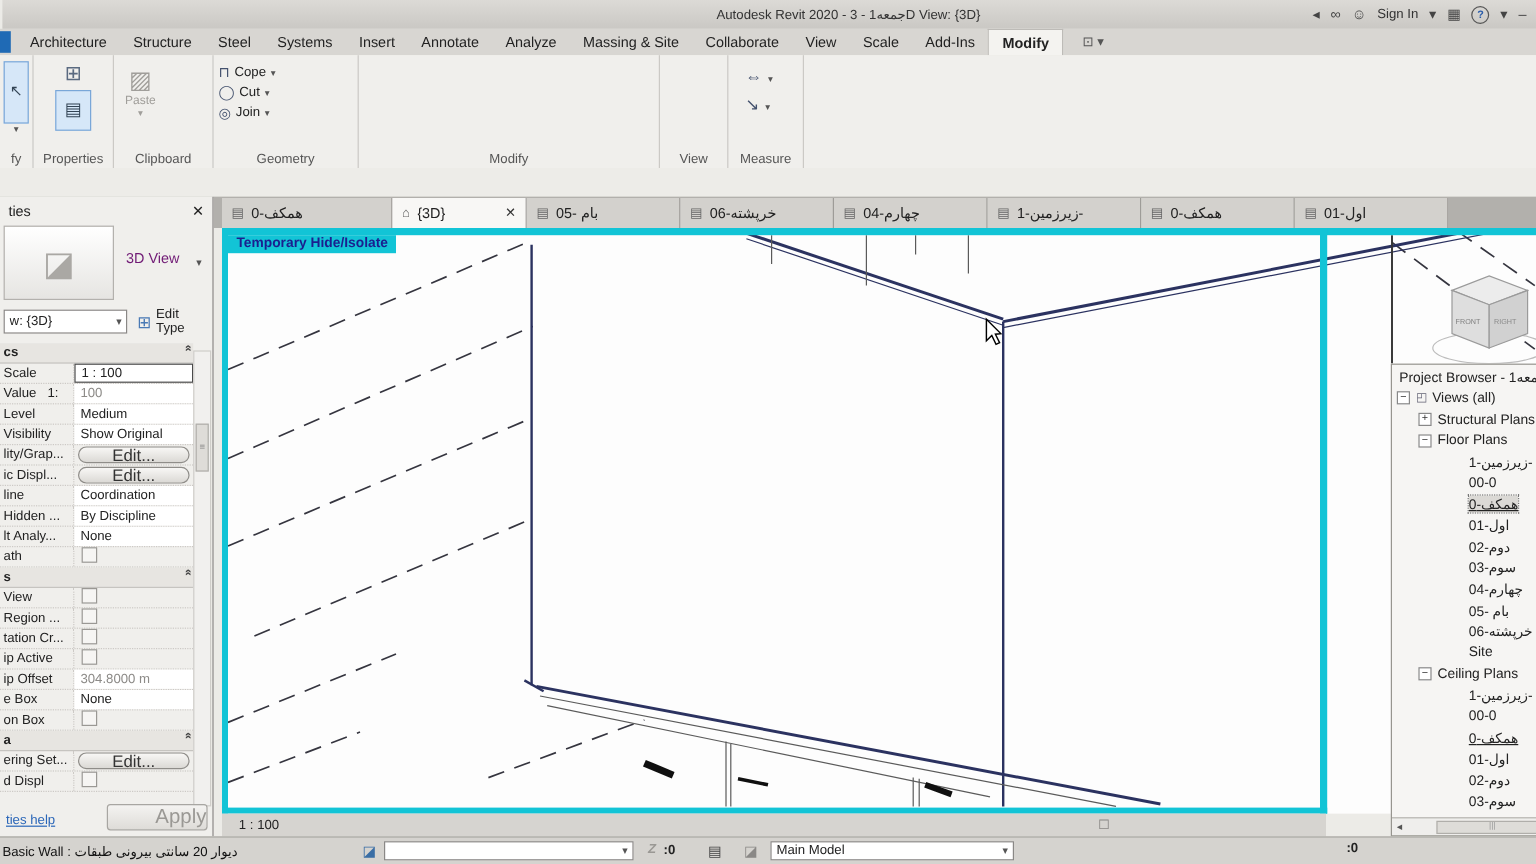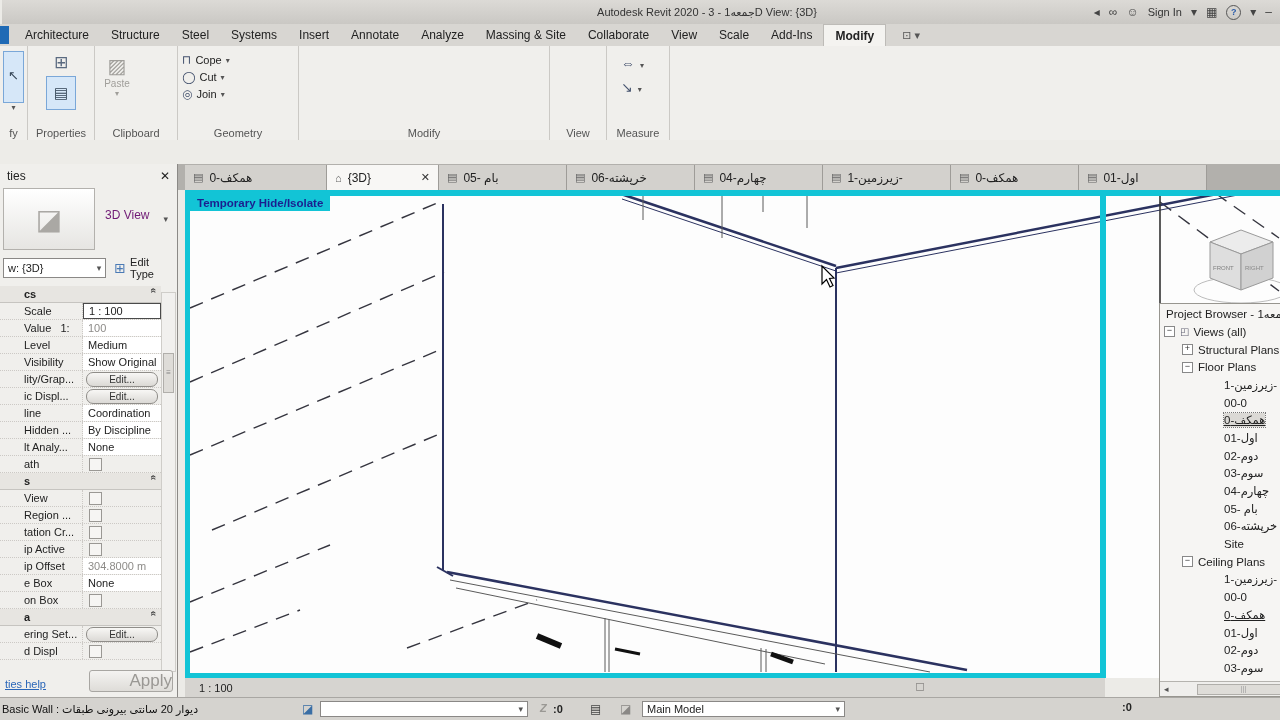--- a/index.html
+++ b/index.html
@@ -108,29 +108,29 @@
   .ptname{font-size:12px;padding-top:20px;color:#701a75;}
   .ptcaret{position:absolute;right:6px;top:26px;font-size:9px;color:#555;cursor:pointer;}
   .pselrow{height:24px;margin:4px 3px 0;display:flex;align-items:center;gap:8px;}
   .pcombo{width:96px;height:18px;background:#fff;border:1px solid #8a8886;display:flex;align-items:center;
     padding:0 4px;cursor:pointer;}
   .pcombo .cv{flex:1;overflow:hidden;white-space:nowrap;}
   .pcombo .cc{font-size:9px;color:#555;}
   .pedittype{display:flex;align-items:center;gap:4px;cursor:pointer;}
   .pedittype .eg{color:#4a7ab5;font-size:14px;}
   .pgrid{margin-top:6px;width:161px;}
-  .prow{display:flex;align-items:center;height:17px;border-bottom:1px dotted #ccc9c5;box-sizing:border-box;padding-left:21px;}
+  .prow{display:flex;height:17px;border-bottom:1px dotted #ccc9c5;box-sizing:border-box;}
   .plabel{width:58px;padding-left:3px;overflow:hidden;white-space:nowrap;border-right:1px dotted #ccc9c5;
     align-self:stretch;display:flex;align-items:center;flex:none;}
   .pvalue{flex:1;padding:0 2px 0 5px;background:#fff;align-self:stretch;display:flex;align-items:center;
     overflow:hidden;white-space:nowrap;cursor:text;}
   .prow[data-kind="box"] .pvalue{border:1px solid #4a4a4a;background:#fff;font-weight:normal;}
   .prow[data-kind="gray"] .pvalue{color:#8d8b88;}
   .pbtn{flex:1;margin:1px 3px;border:1px solid #8f8d89;border-radius:7px;
-    background:linear-gradient(#f8f7f5,#dbd9d5);font-size:10px;text-align:center;color:#333;
+    background:linear-gradient(#f8f7f5,#dbd9d5);font-size:14px;text-align:center;color:#333;
     line-height:13px;cursor:pointer;}
   .pcheck{width:11px;height:11px;border:1px solid #9a9894;background:#f6f5f3;margin-left:6px;cursor:pointer;}
   .pcaret{margin-left:auto;padding-right:8px;font-size:10px;color:#444;transform:rotate(90deg);}
   .prow[data-kind="header"]{background:#e7e5e1;border-bottom:1px solid #c6c4c0;font-weight:bold;}
   .prow[data-kind="header"] .plabel{border-right:none;font-weight:bold;}
   .prow:not([data-kind="header"]) .pcaret{display:none;}
   .prow:not([data-kind="button"]) .pbtn{display:none;}
   .prow:not([data-kind="check"]) .pcheck{display:none;}
   .pscroll{position:absolute;right:1px;top:128px;width:15px;height:380px;background:#f1f0ee;border:1px solid #cfcdc9;box-sizing:border-box;}
   .pthumb2{margin:60px 1px 0;height:38px;background:#dedcd8;border:1px solid #b0aeaa;text-align:center;

